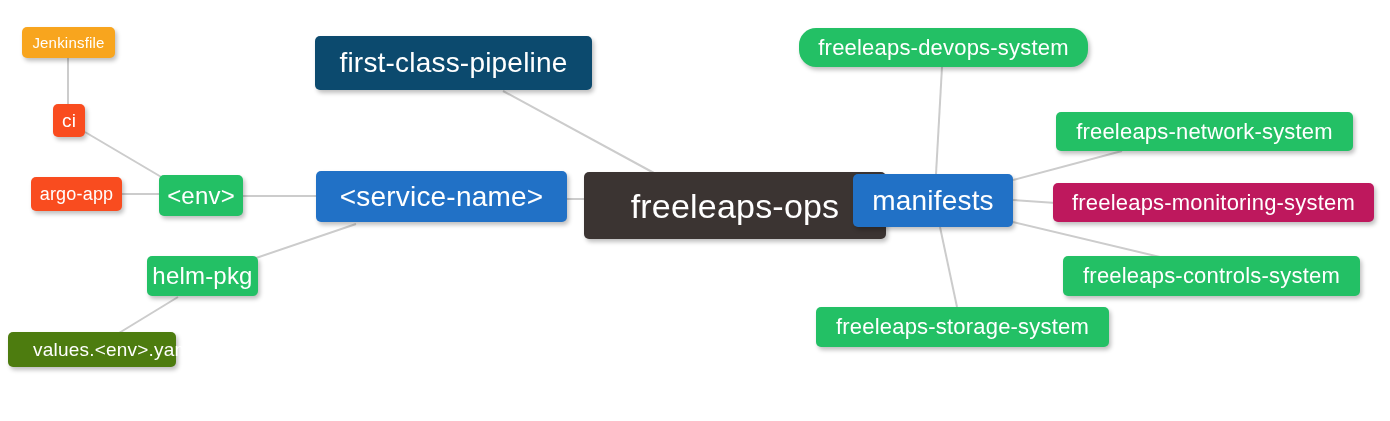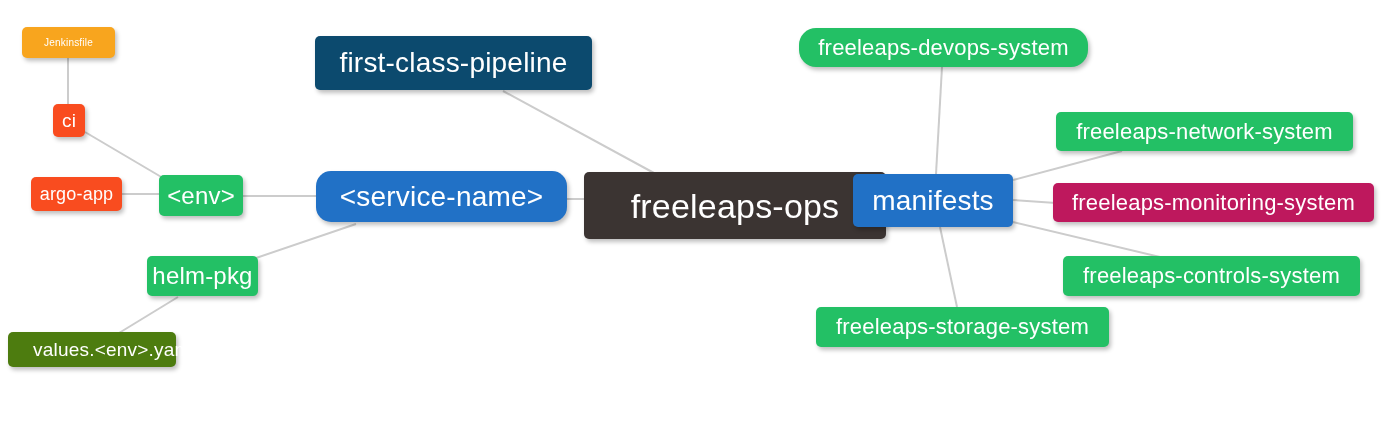--- a/index.html
+++ b/index.html
@@ -31,21 +31,21 @@
     border-radius: 5px;
     box-shadow: 2px 3px 4px rgba(0,0,0,0.25);
     white-space: nowrap;
     box-sizing: border-box;
     text-align: center;
     cursor: pointer;
     line-height: 1;
     letter-spacing: 0.2px;
   }
   
-  #n-jenkinsfile   { left: 22px;  top: 27px;  width: 93px;  height: 31px; font-size: 10px; }
+  #n-jenkinsfile   { left: 22px;  top: 27px;  width: 93px;  height: 31px; font-size: 15px; }
   #n-ci            { left: 53px;  top: 104px; width: 32px;  height: 33px; font-size: 19px; }
   #n-argo-app      { left: 31px;  top: 177px; width: 91px;  height: 34px; font-size: 18px; }
   #n-env           { left: 159px; top: 175px; width: 84px;  height: 41px; font-size: 24px; }
   #n-helm-pkg      { left: 147px; top: 256px; width: 111px; height: 40px; font-size: 24px; }
   #n-values        { left: 8px;   top: 332px; width: 168px; height: 35px; font-size: 19px; }
   #n-fcp           { left: 315px; top: 36px;  width: 277px; height: 54px; font-size: 28px; }
   #n-service       { left: 316px; top: 171px; width: 251px; height: 51px; font-size: 28px; }
   #n-ops           { left: 584px; top: 172px; width: 302px; height: 67px; font-size: 34px; }
   #n-manifests     { left: 853px; top: 174px; width: 160px; height: 53px; font-size: 28px; }
   #n-devops        { left: 799px; top: 28px;  width: 289px; height: 39px; font-size: 22px; border-radius: 17px; }
@@ -76,21 +76,21 @@
     <line stroke-width="2" x1="940" y1="227" x2="957" y2="307" stroke="#cccccc"></line>
   </svg>
 
   <div class="node" id="n-jenkinsfile" style="background: rgb(248, 165, 30); color: rgb(255, 255, 255);">Jenkinsfile</div>
   <div class="node" id="n-ci" style="background: rgb(249, 76, 31); color: rgb(255, 255, 255);">ci</div>
   <div class="node" id="n-argo-app" style="background: rgb(249, 76, 31); color: rgb(255, 255, 255);">argo-app</div>
   <div class="node" id="n-env" style="background: rgb(35, 192, 101); color: rgb(255, 255, 255);">&lt;env&gt;</div>
   <div class="node" id="n-helm-pkg" style="background: rgb(35, 192, 101); color: rgb(255, 255, 255);">helm-pkg</div>
   <div class="node" id="n-values" style="background: #4d7c0f; color: rgb(255, 255, 255); padding-left: 44px;">values.&lt;env&gt;.yaml</div>
   <div class="node" id="n-fcp" style="background: #0c4a6e; color: rgb(255, 255, 255);">first-class-pipeline</div>
-  <div class="node" id="n-service" style="background: rgb(33, 113, 198); color: rgb(255, 255, 255); border-radius: 15px;">&lt;service-name&gt;</div>
+  <div class="node" id="n-service" style="background: rgb(33, 113, 198); color: rgb(255, 255, 255);">&lt;service-name&gt;</div>
   <div class="node" id="n-ops" style="background: rgb(59, 52, 50); color: rgb(255, 255, 255);">freeleaps-ops</div>
   <div class="node" id="n-manifests" style="background: rgb(33, 113, 198); color: rgb(255, 255, 255); text-align: right;">manifests</div>
   <div class="node" id="n-devops" style="background: rgb(35, 192, 101); color: rgb(255, 255, 255);">freeleaps-devops-system</div>
   <div class="node" id="n-network" style="background: rgb(35, 192, 101); color: rgb(255, 255, 255);">freeleaps-network-system</div>
   <div class="node" id="n-monitoring" style="background: #be185d; color: rgb(255, 255, 255);">freeleaps-monitoring-system</div>
   <div class="node" id="n-controls" style="background: rgb(35, 192, 101); color: rgb(255, 255, 255);">freeleaps-controls-system</div>
   <div class="node" id="n-storage" style="background: rgb(35, 192, 101); color: rgb(255, 255, 255);">freeleaps-storage-system</div>
 
 </div>
 

